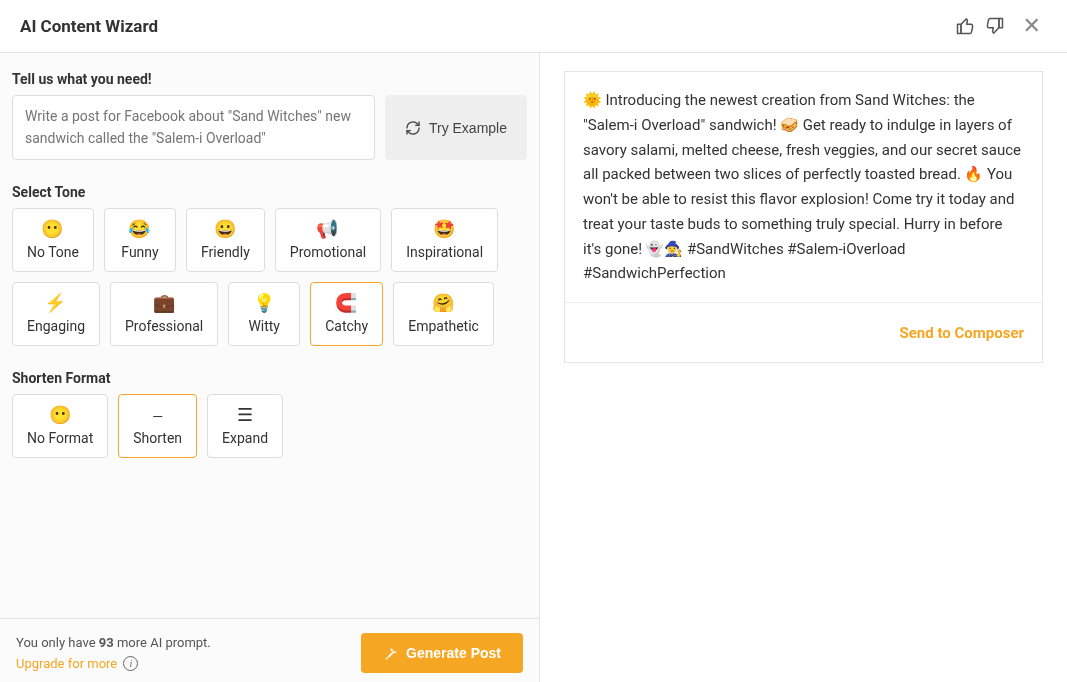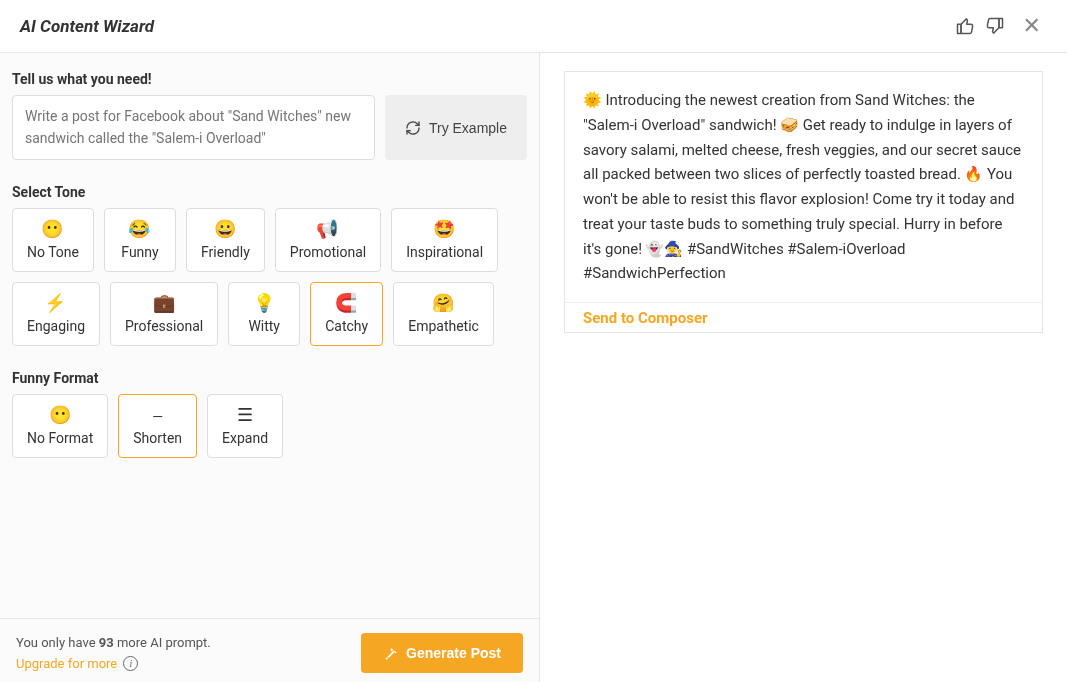--- a/index.html
+++ b/index.html
@@ -19,21 +19,20 @@
       display: flex;
       justify-content: space-between;
       align-items: center;
       padding: 12px 20px;
       border-bottom: 1px solid #e5e5e5;
     }
     .header-title {
       font-size: 17px;
       font-weight: 700;
       color: #333;
-      font-style: italic;
     }
     .header-actions {
       display: flex;
       align-items: center;
       gap: 8px;
     }
     .thumbs {
       display: flex;
       align-items: center;
       gap: 2px;
@@ -200,22 +199,22 @@
       overflow: hidden;
     }
     .output-content {
       padding: 16px 18px;
       font-size: 15px;
       color: #333;
       line-height: 1.65;
     }
     .output-footer {
       border-top: 1px solid #eee;
-      padding: 5px 18px;
-      text-align: left;
+      padding: 20px 18px;
+      text-align: right;
     }
     .send-link {
       color: #f5a623;
       font-weight: 700;
       font-size: 15px;
       text-decoration: none;
       cursor: pointer;
     }
     .refresh-icon {
       display: inline-block;
@@ -300,21 +299,21 @@
           <div class="option-tile selected">
             <span class="tile-emoji">🧲</span>
             <span>Catchy</span>
           </div>
           <div class="option-tile">
             <span class="tile-emoji">🤗</span>
             <span>Empathetic</span>
           </div>
         </div>
 
-      <div class="section-label">Funny Format</div>
+      <div class="section-label">Shorten Format</div>
       <div class="format-grid" id="format-grid">
           <div class="option-tile">
             <span class="tile-emoji">😶</span>
             <span>No Format</span>
           </div>
           <div class="option-tile selected">
             <span class="tile-emoji">⎯</span>
             <span>Shorten</span>
           </div>
           <div class="option-tile">

